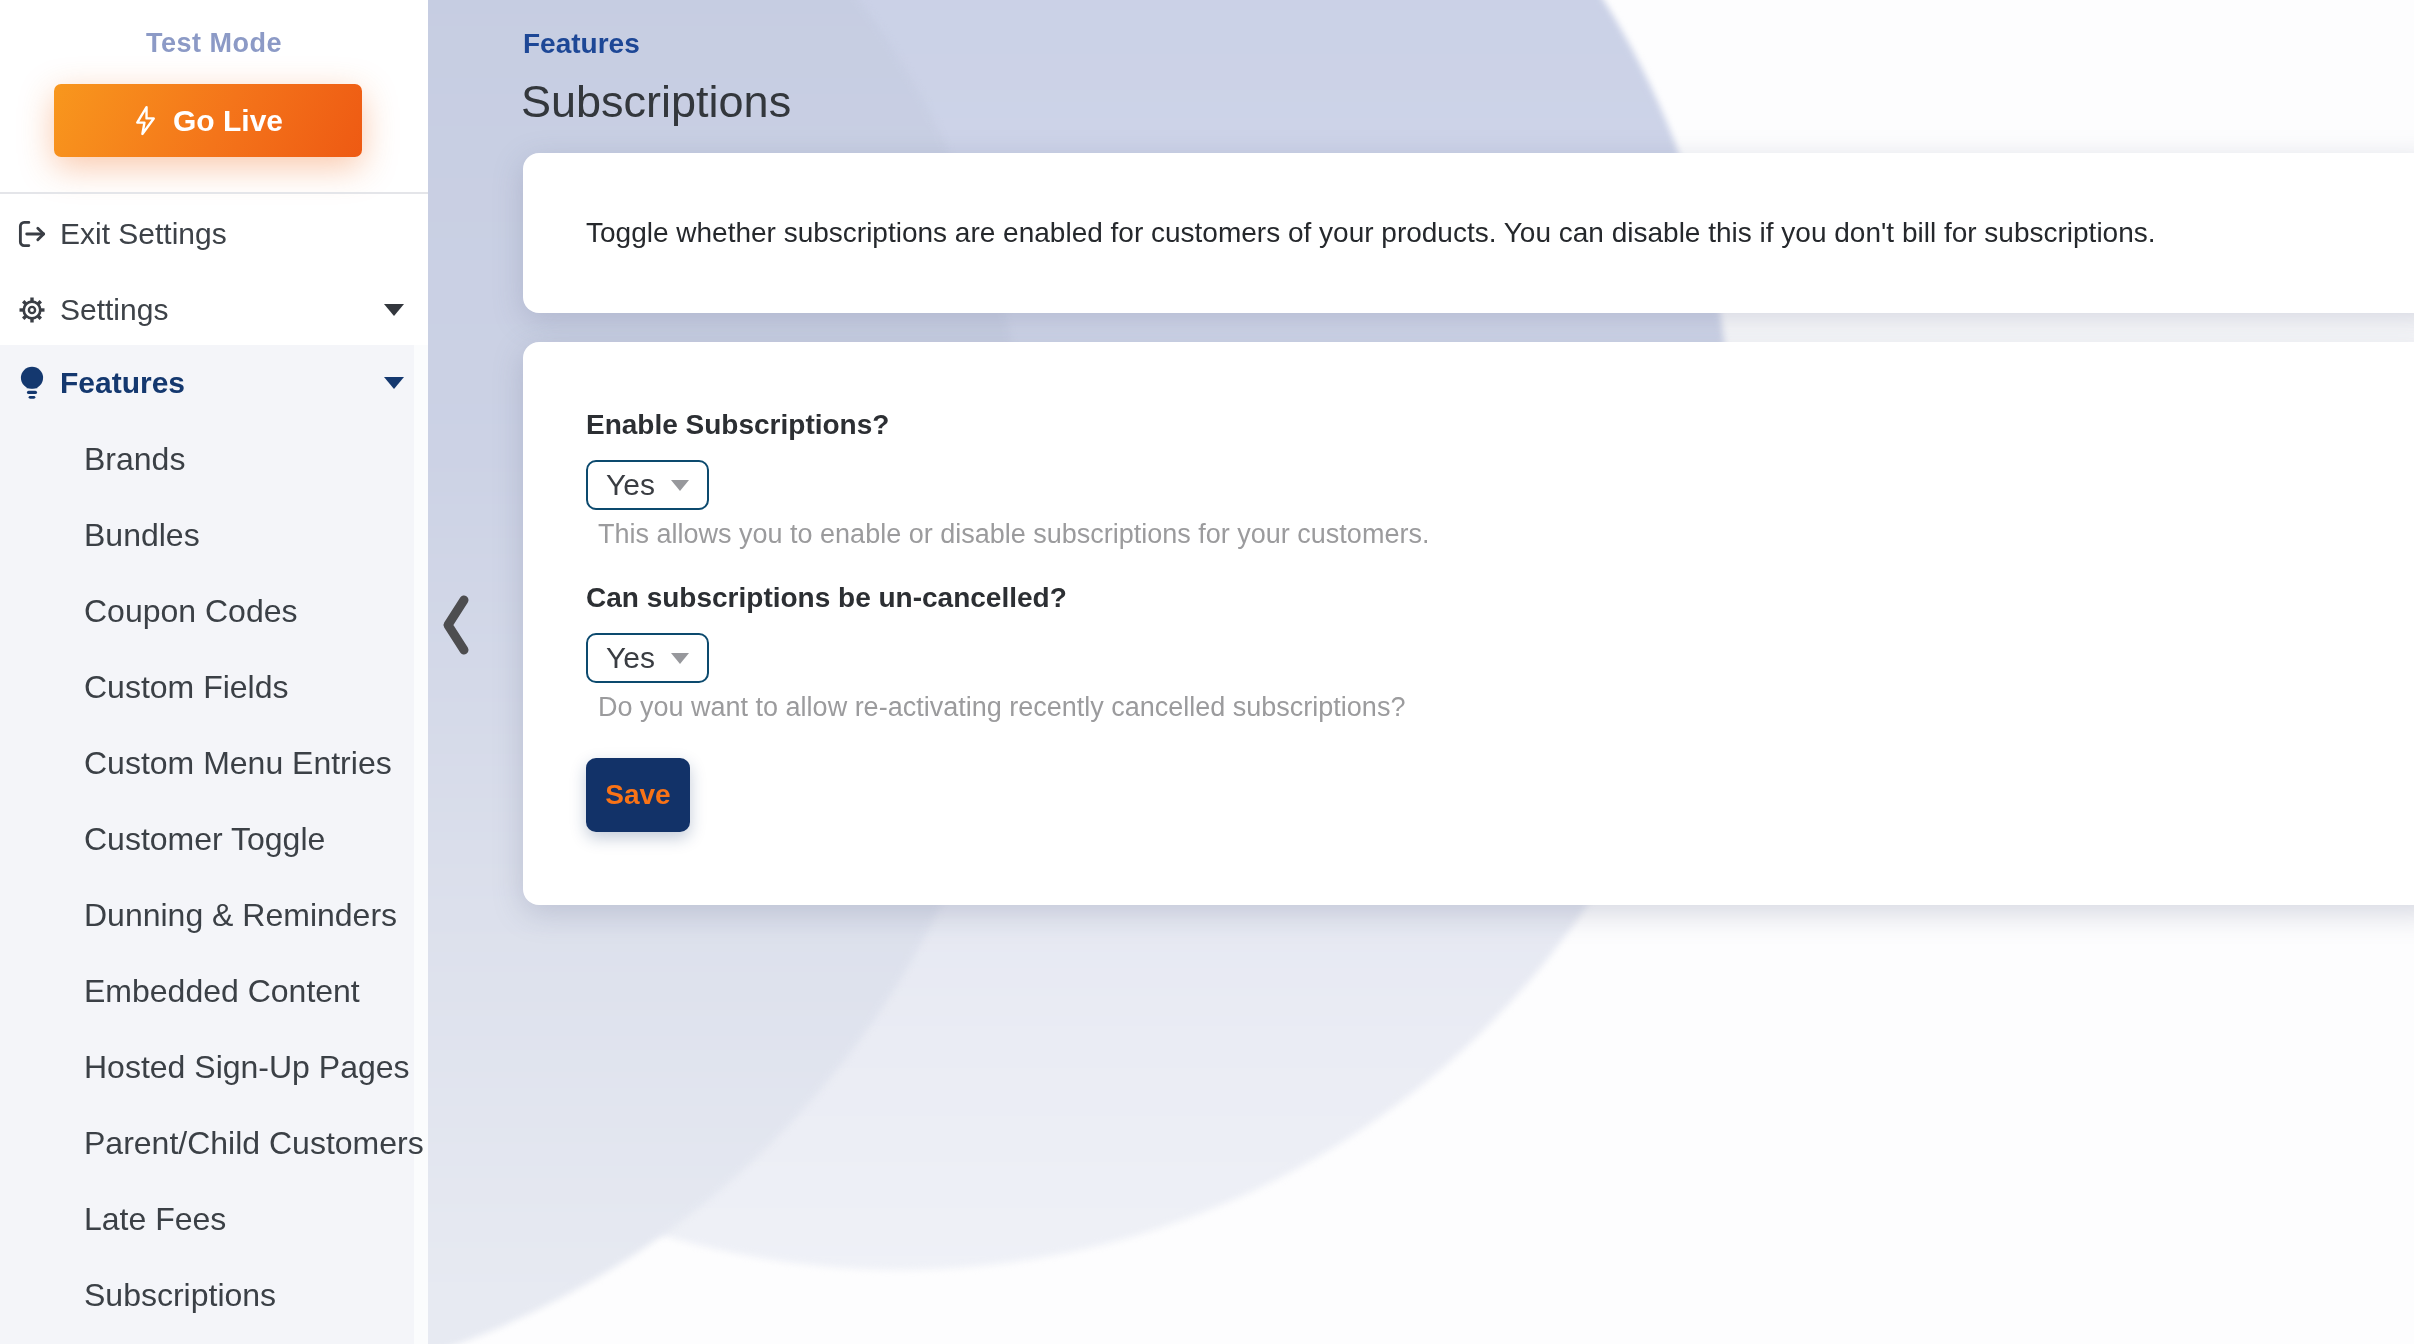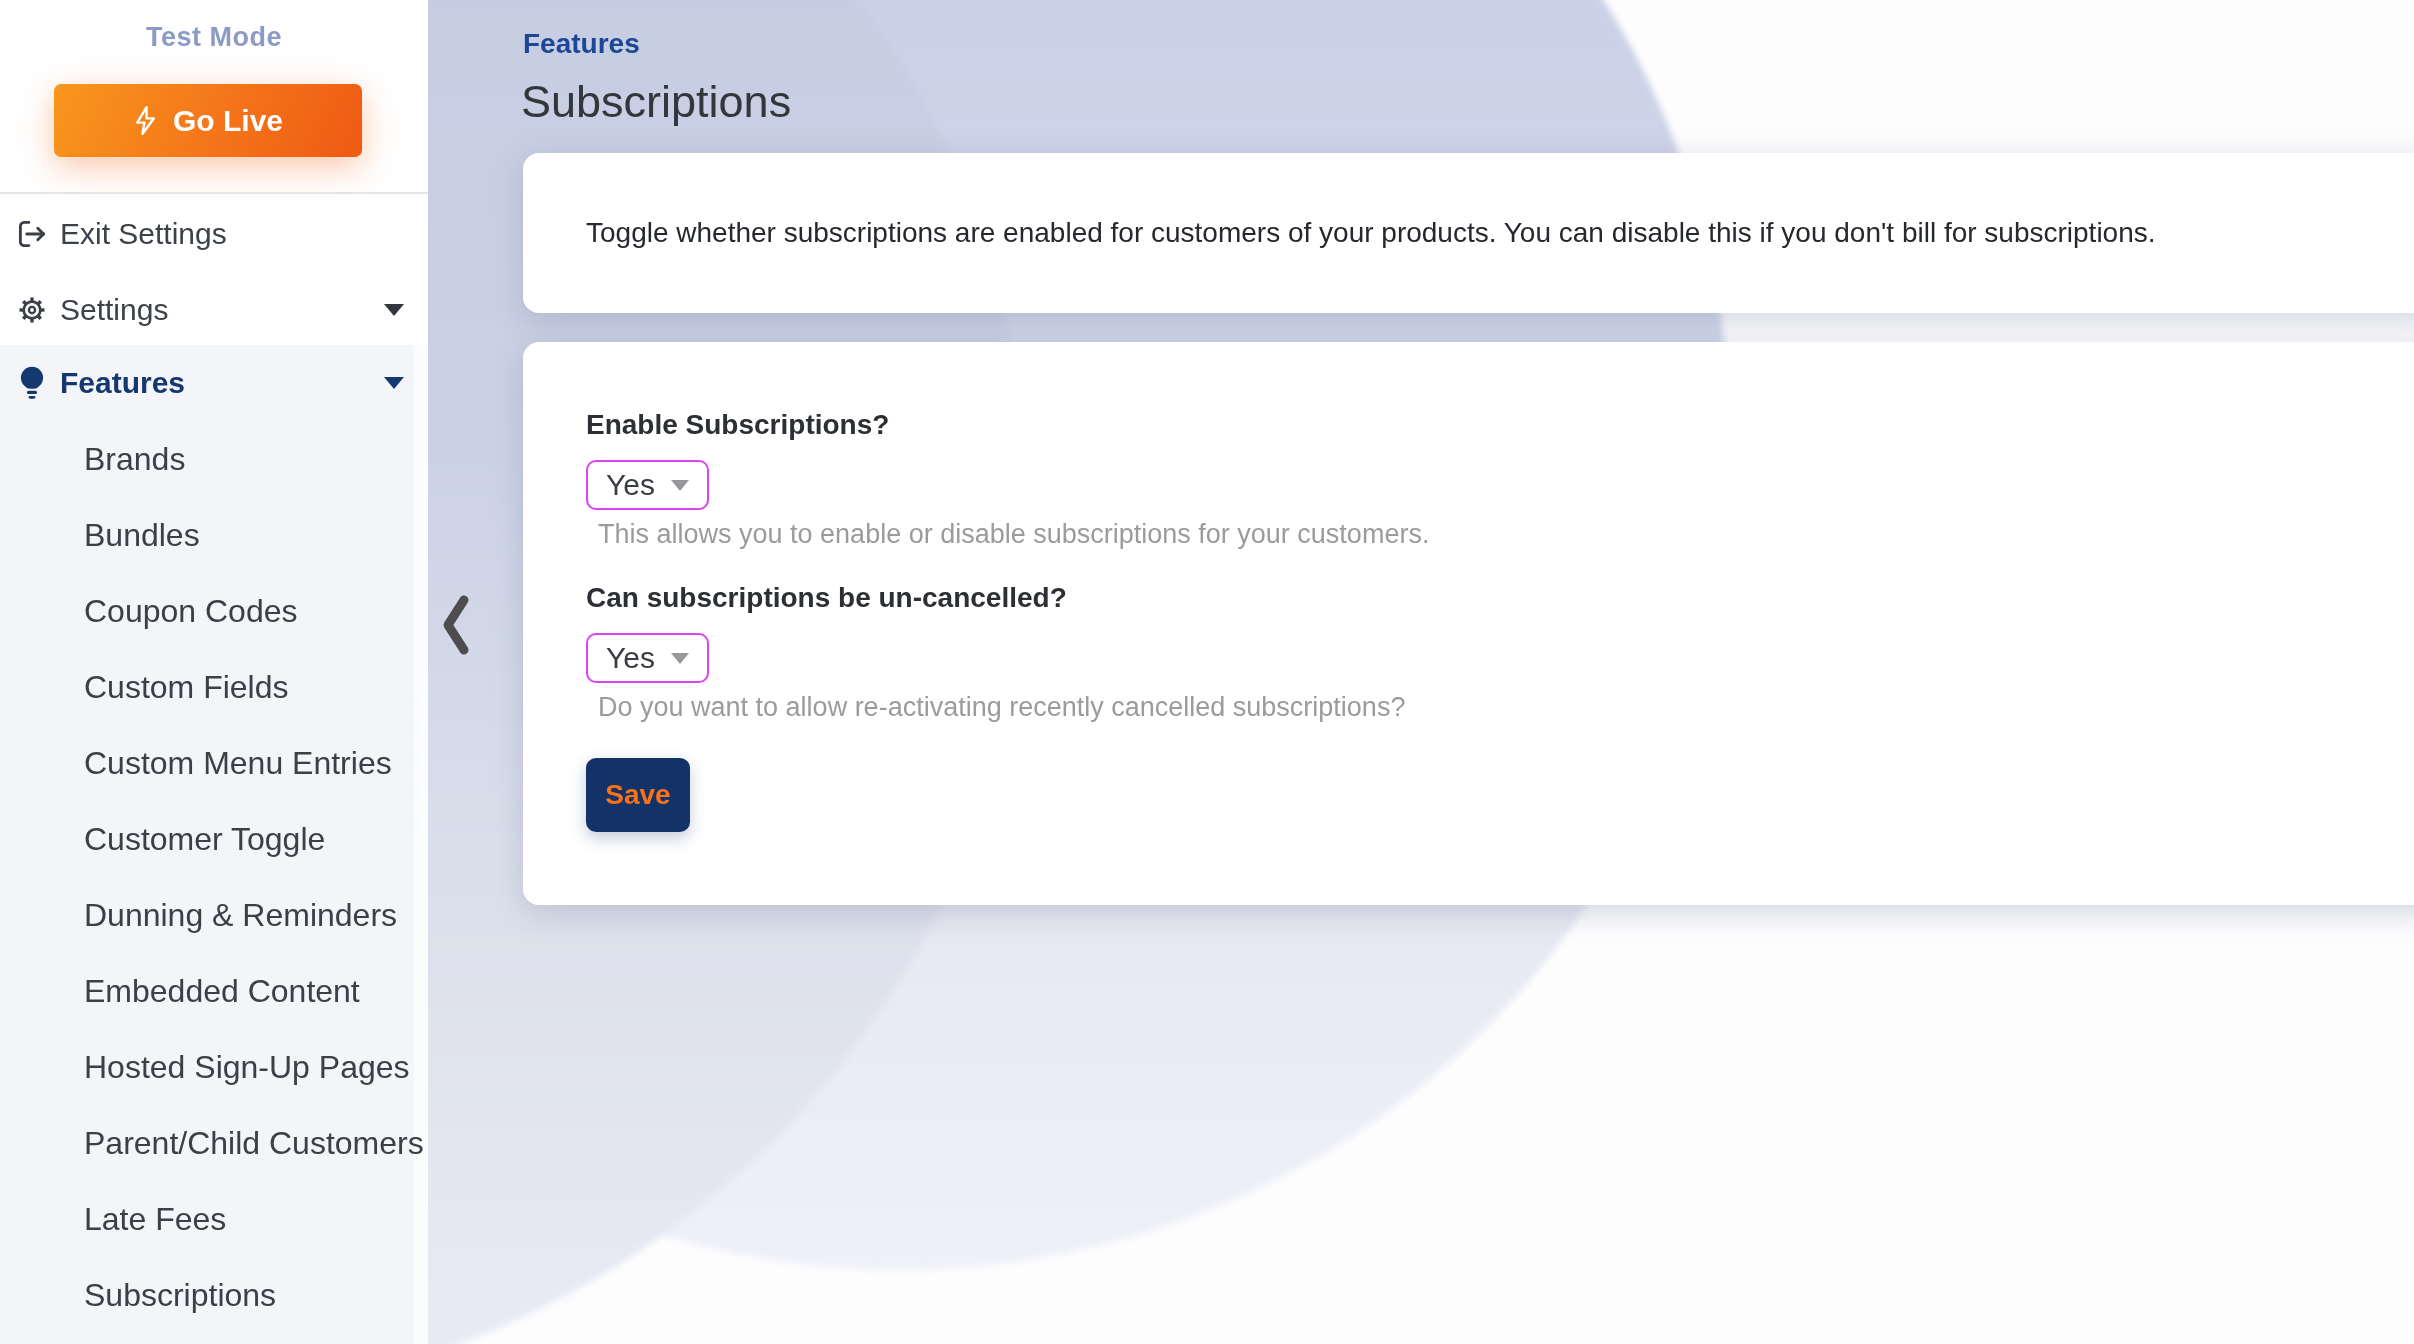--- a/index.html
+++ b/index.html
@@ -3,21 +3,21 @@
 <meta charset="utf-8">
 <style>
   html,body{margin:0;padding:0;background:#ffffff;}
   *{box-sizing:border-box;}
   body{font-family:"Liberation Sans", sans-serif; -webkit-font-smoothing:antialiased;}
 
   #page{position:relative;width:2414px;height:1344px;overflow:hidden;background:#ffffff;}
 
   
   #sidebar{position:absolute;left:0;top:0;width:428px;height:1344px;background:#ffffff;z-index:30;}
-  .test-mode{position:absolute;left:0;top:22px;width:100%;text-align:center;
+  .test-mode{position:absolute;left:0;top:28px;width:100%;text-align:center;
     font-size:27px;font-weight:600;color:#8c9ac6;letter-spacing:.5px;}
   .go-live{position:absolute;left:54px;top:84px;width:308px;height:73px;border:none;cursor:pointer;
     border-radius:7px;background:linear-gradient(115deg,#f8971d 0%,#f4741a 55%,#ee5a13 100%);
     box-shadow:0 10px 34px rgba(242,110,34,.38);
     display:flex;align-items:center;justify-content:center;gap:15px;
     color:#ffffff;font-size:30px;font-weight:700;font-family:inherit;}
   .side-divider{position:absolute;left:0;top:192px;width:100%;height:2px;background:#e4e5e9;}
 
   .nav-row{position:absolute;left:0;width:100%;height:76px;display:flex;align-items:center;cursor:pointer;}
   .nav-row .nav-ic{position:absolute;left:10px;width:44px;display:flex;justify-content:center;}
@@ -51,21 +51,21 @@
   .page-title{position:absolute;left:93px;top:76px;z-index:10;font-size:45px;font-weight:400;color:#33373c;}
 
   .card{position:absolute;left:95px;right:-30px;z-index:10;background:#ffffff;border-radius:16px;
     box-shadow:0 8px 30px rgba(106,116,148,.28);}
   #intro-card{top:153px;height:160px;display:flex;align-items:center;padding:0 70px 0 63px;}
   #intro-card .intro-text{font-size:28px;color:#25282c;}
 
   #settings-card{top:342px;height:563px;padding:66px 70px 0 63px;}
   .field-label{font-size:28px;line-height:34px;font-weight:700;color:#2c2f33;margin:0 0 18px 0;}
   .dropdown{display:inline-flex;align-items:center;gap:16px;height:50px;padding:0 18px;
-    border:2px solid #d946ef;border-radius:10px;background:#ffffff;cursor:pointer;margin-bottom:8px;}
+    border:2px solid #0c4a6e;border-radius:10px;background:#ffffff;cursor:pointer;margin-bottom:8px;}
   .dropdown .dd-value{font-size:30px;color:#3a3d42;}
   .dd-caret{width:0;height:0;border-left:9px solid transparent;border-right:9px solid transparent;
     border-top:11px solid #97989c;}
   .field-help{font-size:27px;line-height:33px;color:#9b9b9d;margin:0 0 30px 12px;}
   .save-btn{margin-top:34px;width:104px;height:74px;border:none;border-radius:10px;background:#123268;
     color:#f97316;font-size:28px;font-weight:700;font-family:inherit;cursor:pointer;
     box-shadow:0 6px 16px rgba(18,50,104,.25);display:block;}
 </style>
 </head>
 <body>

